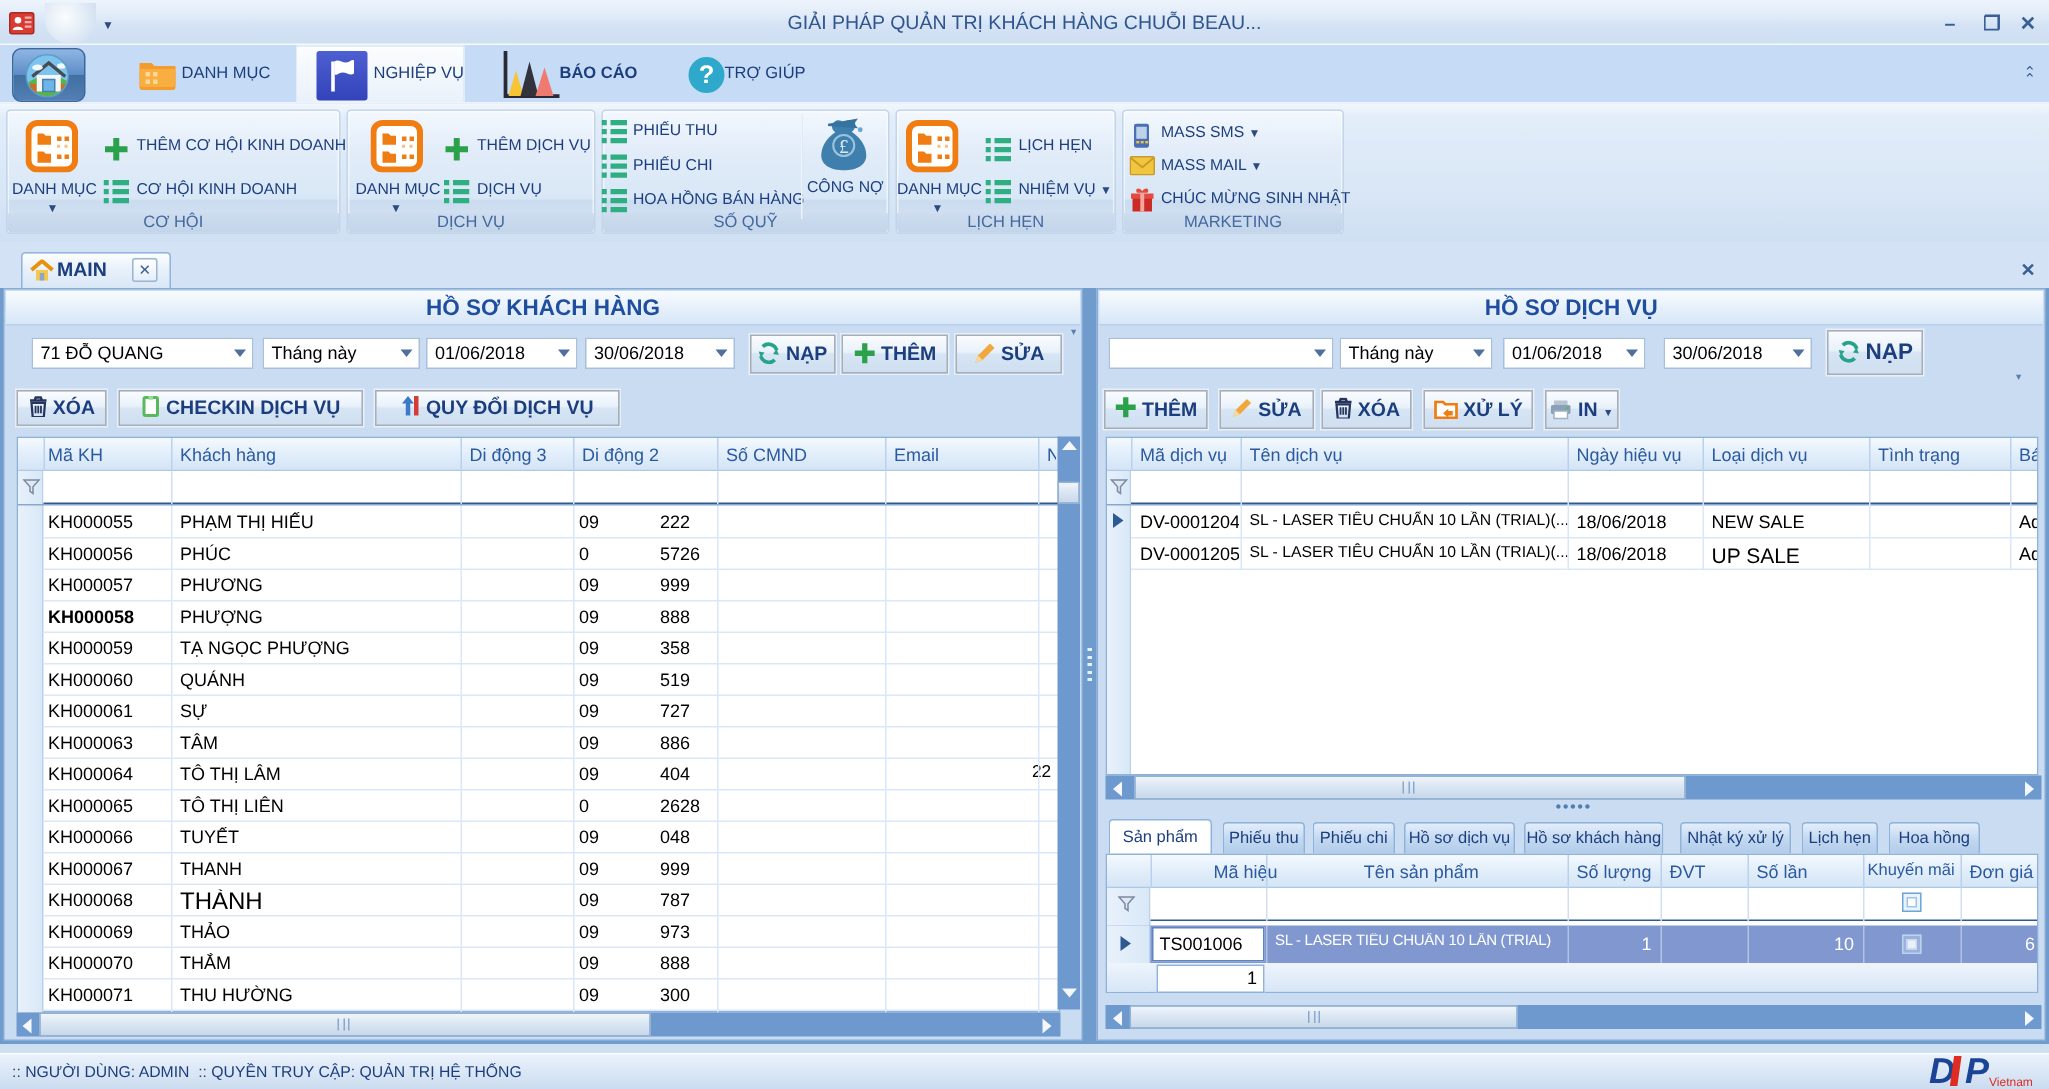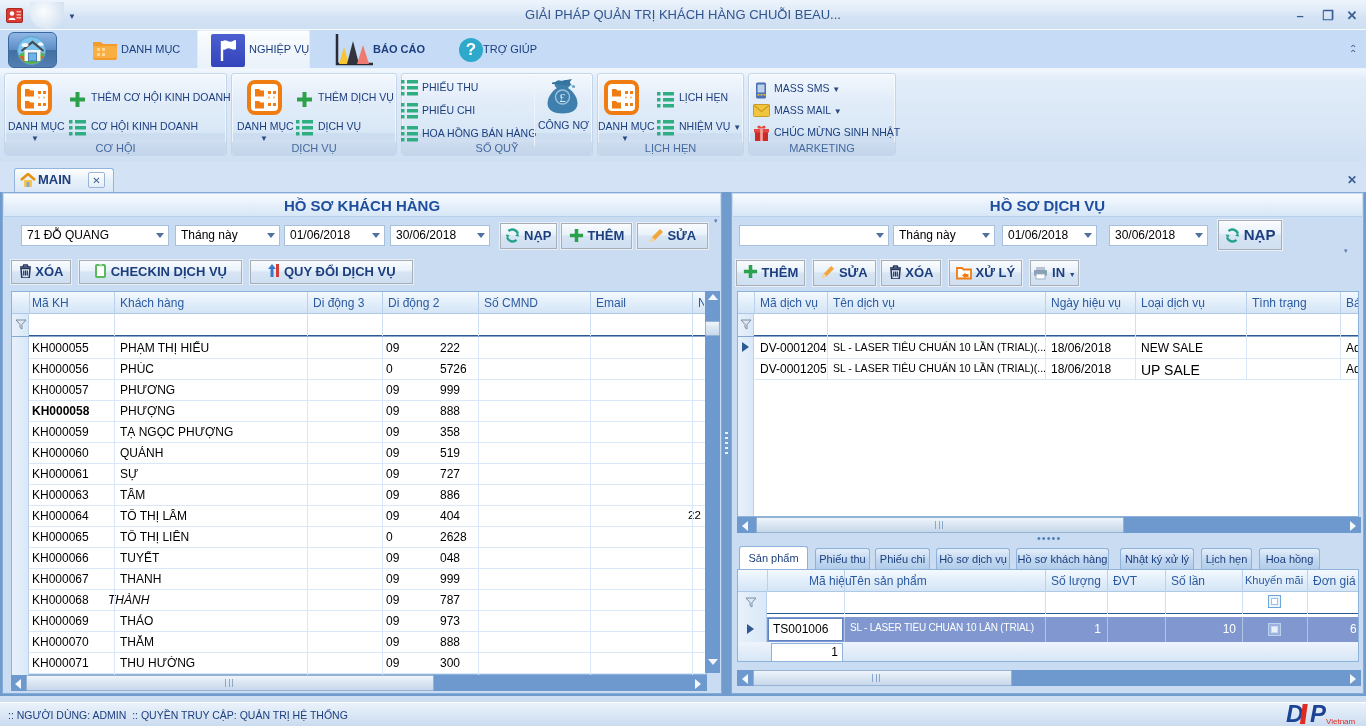--- a/index.html
+++ b/index.html
@@ -476,21 +476,21 @@
   <div class="gcell" style="left:108px;top:259px;width:187px;font-size:12px;">TUYẾT</div>
   <div class="gcell" style="left:374px;top:259px;width:90px;font-size:12px;">09</div>
   <div class="gcell" style="left:428px;top:259px;width:38px;font-size:12px;">048</div>
   <div class="abs" style="left:17px;top:277px;width:677px;height:21px;border-bottom:1px solid #d9e8f8;"></div>
   <div class="gcell" style="left:20px;top:280px;width:82px;font-size:12px;">KH000067</div>
   <div class="gcell" style="left:108px;top:280px;width:187px;font-size:12px;">THANH</div>
   <div class="gcell" style="left:374px;top:280px;width:90px;font-size:12px;">09</div>
   <div class="gcell" style="left:428px;top:280px;width:38px;font-size:12px;">999</div>
   <div class="abs" style="left:17px;top:298px;width:677px;height:21px;border-bottom:1px solid #d9e8f8;"></div>
   <div class="gcell" style="left:20px;top:301px;width:82px;font-size:12px;">KH000068</div>
-  <div class="gcell" style="left:96px;top:301px;width:187px;font-size:12px;font-style:italic;">THÀNH</div>
+  <div class="gcell" style="left:108px;top:301px;width:187px;font-size:16px;">THÀNH</div>
   <div class="gcell" style="left:374px;top:301px;width:90px;font-size:12px;">09</div>
   <div class="gcell" style="left:428px;top:301px;width:38px;font-size:12px;">787</div>
   <div class="abs" style="left:17px;top:319px;width:677px;height:21px;border-bottom:1px solid #d9e8f8;"></div>
   <div class="gcell" style="left:20px;top:322px;width:82px;font-size:12px;">KH000069</div>
   <div class="gcell" style="left:108px;top:322px;width:187px;font-size:12px;">THẢO</div>
   <div class="gcell" style="left:374px;top:322px;width:90px;font-size:12px;">09</div>
   <div class="gcell" style="left:428px;top:322px;width:38px;font-size:12px;">973</div>
   <div class="abs" style="left:17px;top:340px;width:677px;height:21px;border-bottom:1px solid #d9e8f8;"></div>
   <div class="gcell" style="left:20px;top:343px;width:82px;font-size:12px;">KH000070</div>
   <div class="gcell" style="left:108px;top:343px;width:187px;font-size:12px;">THẮM</div>
@@ -635,21 +635,21 @@
   <div class="abs" style="left:204px;top:3px;width:74px;height:22px;background:linear-gradient(#e4eefa,#c2d8f0 50%,#b0cbe9);border:1px solid #8fb2da;border-bottom:none;border-radius:3px 3px 0 0;text-align:center;font-size:11px;color:#1c3e7e;line-height:21px;">Hồ sơ dịch vụ</div>
   <div class="abs" style="left:284px;top:3px;width:93px;height:22px;background:linear-gradient(#e4eefa,#c2d8f0 50%,#b0cbe9);border:1px solid #8fb2da;border-bottom:none;border-radius:3px 3px 0 0;text-align:center;font-size:11px;color:#1c3e7e;line-height:21px;">Hồ sơ khách hàng</div>
   <div class="abs" style="left:388px;top:3px;width:74px;height:22px;background:linear-gradient(#e4eefa,#c2d8f0 50%,#b0cbe9);border:1px solid #8fb2da;border-bottom:none;border-radius:3px 3px 0 0;text-align:center;font-size:11px;color:#1c3e7e;line-height:21px;">Nhật ký xử lý</div>
   <div class="abs" style="left:469px;top:3px;width:51px;height:22px;background:linear-gradient(#e4eefa,#c2d8f0 50%,#b0cbe9);border:1px solid #8fb2da;border-bottom:none;border-radius:3px 3px 0 0;text-align:center;font-size:11px;color:#1c3e7e;line-height:21px;">Lịch hẹn</div>
   <div class="abs" style="left:527px;top:3px;width:61px;height:22px;background:linear-gradient(#e4eefa,#c2d8f0 50%,#b0cbe9);border:1px solid #8fb2da;border-bottom:none;border-radius:3px 3px 0 0;text-align:center;font-size:11px;color:#1c3e7e;line-height:21px;">Hoa hồng</div>
   </div>
 
   <div class="grid" id="gridB" style="left:5px;top:376px;width:622px;height:93px;">
   <div class="abs ghead" style="left:0;top:0;width:620px;height:22px;border-bottom:1px solid #aec8e6;"></div>
   <div class="gcell" style="left:35px;top:4px;width:71px;color:#2b5aa0;font-size:12px;margin-left:36px;">Mã hiệu</div>
-  <div class="gcell" style="left:112px;top:4px;width:195px;color:#2b5aa0;font-size:12px;">Tên sản phẩm</div>
+  <div class="gcell" style="left:112px;top:4px;width:195px;color:#2b5aa0;font-size:12px;text-align:center;">Tên sản phẩm</div>
   <div class="gcell" style="left:313px;top:4px;width:56px;color:#2b5aa0;font-size:12px;">Số lượng</div>
   <div class="gcell" style="left:375px;top:4px;width:52px;color:#2b5aa0;font-size:12px;">ĐVT</div>
   <div class="gcell" style="left:433px;top:4px;width:71px;color:#2b5aa0;font-size:12px;">Số lần</div>
   <div class="gcell" style="left:507px;top:4px;width:61px;color:#2b5aa0;font-size:11px;">Khuyến mãi</div>
   <div class="gcell" style="left:575px;top:4px;width:45px;color:#2b5aa0;font-size:12px;">Đơn giá</div>
   <div class="abs" style="left:29px;top:0;width:1px;height:22px;background:#b9d1ec;"></div>
   <div class="abs" style="left:106px;top:0;width:1px;height:22px;background:#b9d1ec;"></div>
   <div class="abs" style="left:307px;top:0;width:1px;height:22px;background:#b9d1ec;"></div>
   <div class="abs" style="left:369px;top:0;width:1px;height:22px;background:#b9d1ec;"></div>
   <div class="abs" style="left:427px;top:0;width:1px;height:22px;background:#b9d1ec;"></div>

